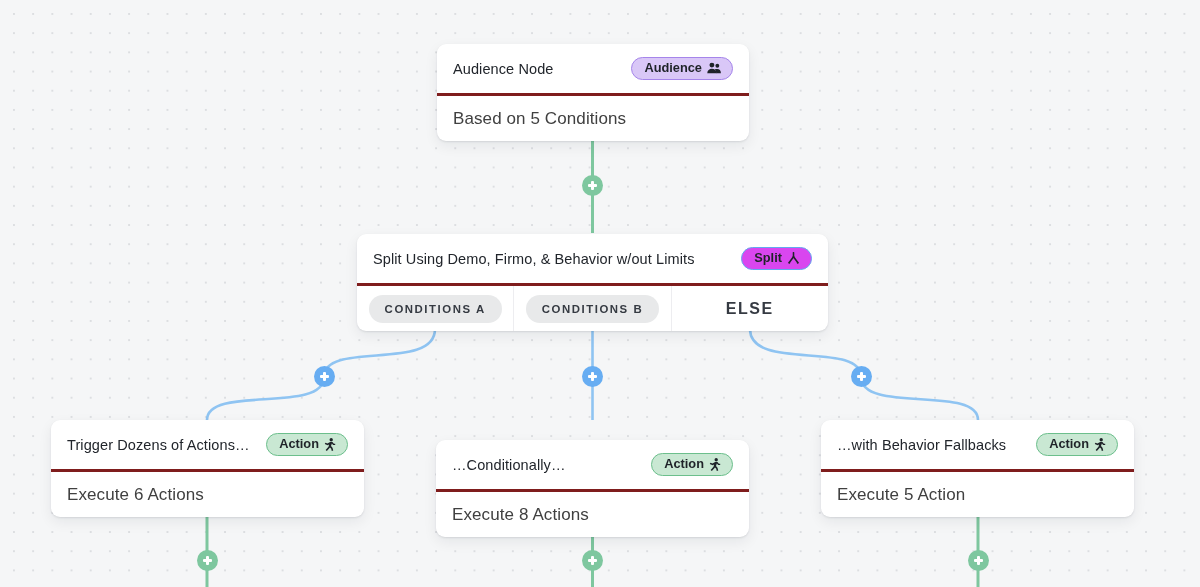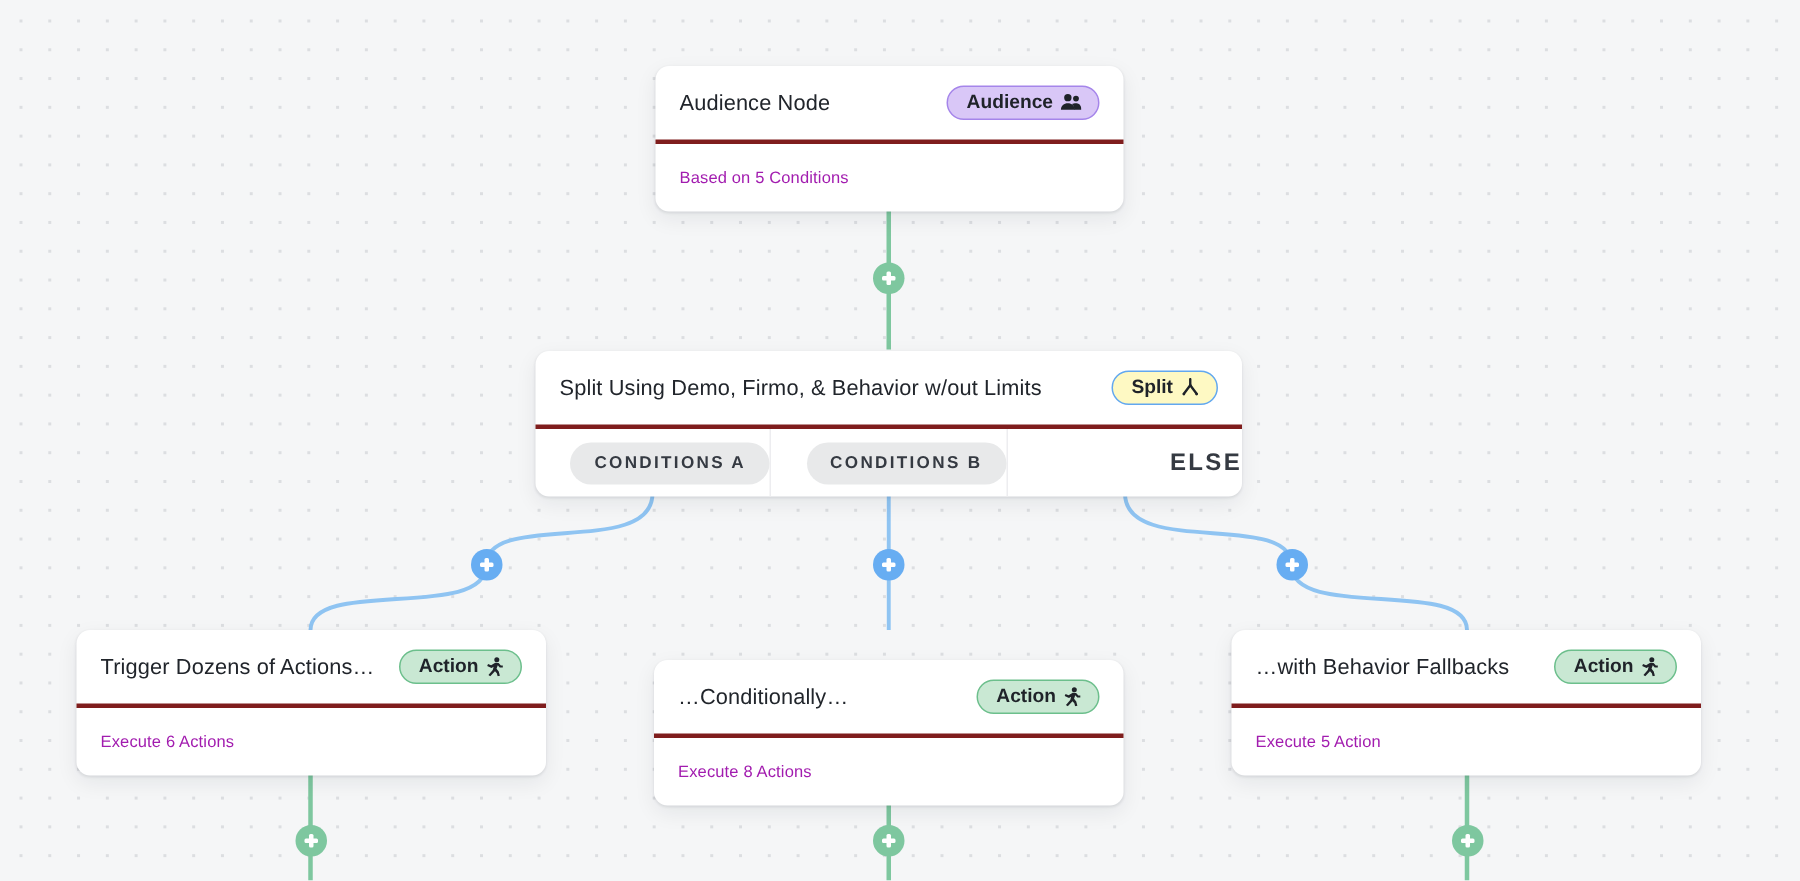--- a/index.html
+++ b/index.html
@@ -61,22 +61,22 @@
     text-overflow: ellipsis;
     padding-right: 10px;
   }
   .node-body {
     height: 45px;
     display: flex;
     align-items: center;
     padding: 0 16px;
   }
   .node-sub {
-    font-size: 11px;
-    color: #a21caf;
+    font-size: 17px;
+    color: #404040;
     letter-spacing: 0.1px;
   }
 
   
   .badge {
     display: inline-flex;
     align-items: center;
     gap: 5px;
     border-radius: 999px;
     padding: 4px 11px 4px 12px;
@@ -87,40 +87,40 @@
     flex: none;
   }
   .badge svg { display: block; }
 
   .badge-audience {
     background: #d9c7f7;
     border: 1.4px solid #a585ea;
     color: #1f2329;
   }
   .badge-split {
-    background: #fef9c3;
+    background: #d946ef;
     border: 1.4px solid #62a8ef;
     color: #1f2329;
   }
   .badge-action {
     background: #c9e8d3;
     border: 1.4px solid #6cbf8c;
     color: #1f2329;
   }
 
   
   .split-footer {
     display: flex;
     height: 45px;
   }
   .split-cell {
     flex: 1 1 0;
     display: flex;
     align-items: center;
-    justify-content: flex-end;
+    justify-content: center;
     border-right: 1px solid #ededf0;
   }
   .split-cell:last-child { border-right: none; }
   .cell-pill {
     background: #e8e9ea;
     border-radius: 999px;
     padding: 8px 0;
     width: 133px;
     text-align: center;
     font-size: 11.4px;

